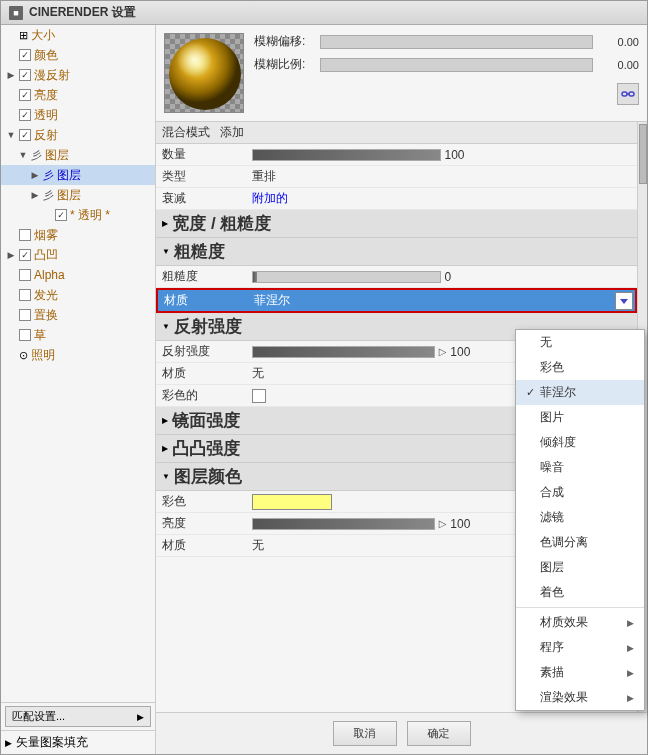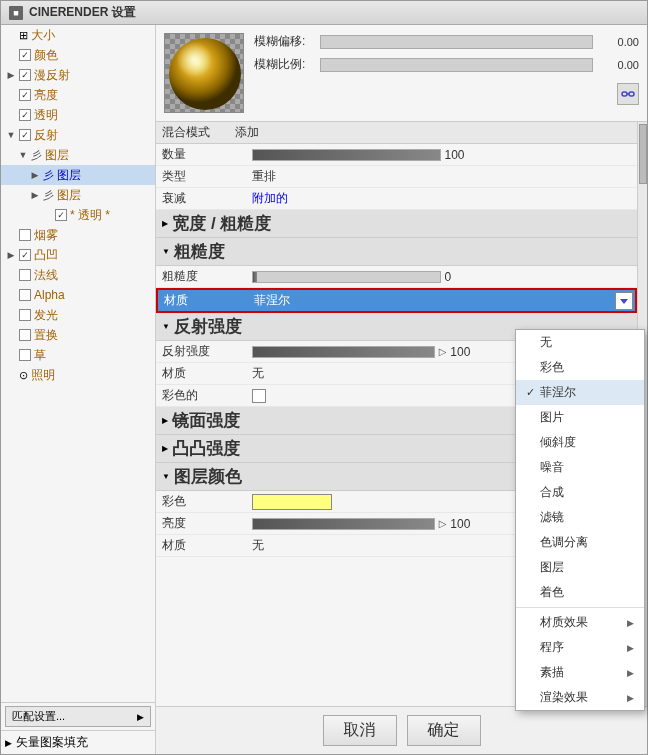--- a/index.html
+++ b/index.html
@@ -235,21 +235,20 @@
       flex: 1;
       overflow-y: auto;
     }
 
     .props-header {
       display: flex;
       align-items: center;
       padding: 2px 6px;
       background: #e8e8e8;
       border-bottom: 1px solid #ccc;
-      gap: 15px;
     }
 
     .props-header-label {
       font-size: 12px;
       color: #333;
       margin-right: 10px;
     }
 
     .props-header-value {
       font-size: 12px;
@@ -357,21 +356,21 @@
       padding: 8px;
       border-top: 1px solid #ccc;
       background: #f0f0f0;
     }
 
     .btn {
       padding: 4px 20px;
       background: linear-gradient(to bottom, #f5f5f5, #e0e0e0);
       border: 1px solid #aaa;
       cursor: pointer;
-      font-size: 16px;
+      font-size: 11px;
       color: #333;
       min-width: 60px;
     }
 
     
     .dropdown-menu {
       position: absolute;
       right: 0;
       top: 330px;
       background: white;
@@ -498,25 +497,20 @@
         <span class="checkbox"> </span>
         <span class="label">烟雾</span>
       </div>
 
       <div class="sidebar-item">
         <span class="expand-icon">▶</span>
         <span class="checkbox checked">✓</span>
         <span class="label">凸凹</span>
       </div>
 
-      <div class="sidebar-item">
-        <span class="expand-icon"> </span>
-        <span class="checkbox"> </span>
-        <span class="label">法线</span>
-      </div>
 
       <div class="sidebar-item">
         <span class="expand-icon"> </span>
         <span class="checkbox"> </span>
         <span class="label">Alpha</span>
       </div>
 
       <div class="sidebar-item">
         <span class="expand-icon"> </span>
         <span class="checkbox"> </span>

